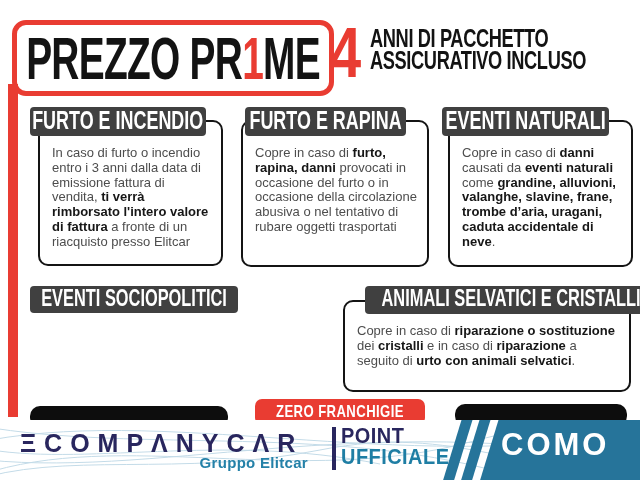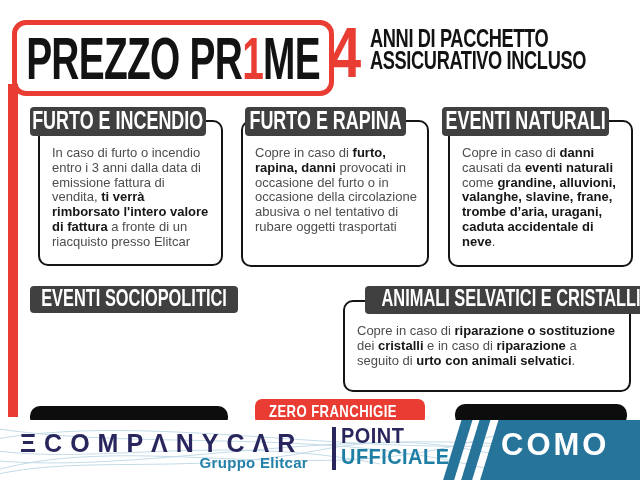--- a/index.html
+++ b/index.html
@@ -43,21 +43,21 @@
       font-size:13px;line-height:15px;}
   .h5{left:333px;top:286px;width:292px;height:28px;margin-left:32px;} .h5 span{font-size:21px;}
   .b5{left:343px;top:300px;width:288px;height:92px;padding:21px 10px 0 12px;box-sizing:border-box;
       font-size:13px;line-height:15px;}
 
   
   .cutbox{position:absolute;background:#0d0d0d;border-radius:10px;z-index:1;}
   .cut-left{left:30px;top:406px;width:198px;height:22px;}
   .cut-right{left:455px;top:404px;width:172px;height:22px;}
   .zero-box{position:absolute;left:255px;top:399px;width:170px;height:26px;background:#e93c32;
-            border-radius:7px;display:flex;align-items:center;z-index:1;}
+            border-radius:7px;display:flex;align-items:center;justify-content:center;z-index:1;}
   .zero-box span{color:#ffffff;font-weight:700;font-size:16px;white-space:nowrap;display:inline-block;
                  transform:scale(.82,1.05);letter-spacing:.5px;}
 
   
   .footer{position:absolute;left:0;top:420px;width:640px;height:60px;background:#ffffff;overflow:hidden;z-index:5;}
   .curves{position:absolute;left:0;top:0;}
   .brand{position:absolute;left:20px;top:11px;color:#29265e;font-size:25px;font-weight:700;
          letter-spacing:8px;white-space:nowrap;line-height:1;}
   .brand-sub{position:absolute;left:20px;top:34px;width:288px;text-align:right;color:#2481a8;
              font-size:15px;font-weight:700;letter-spacing:.3px;}

